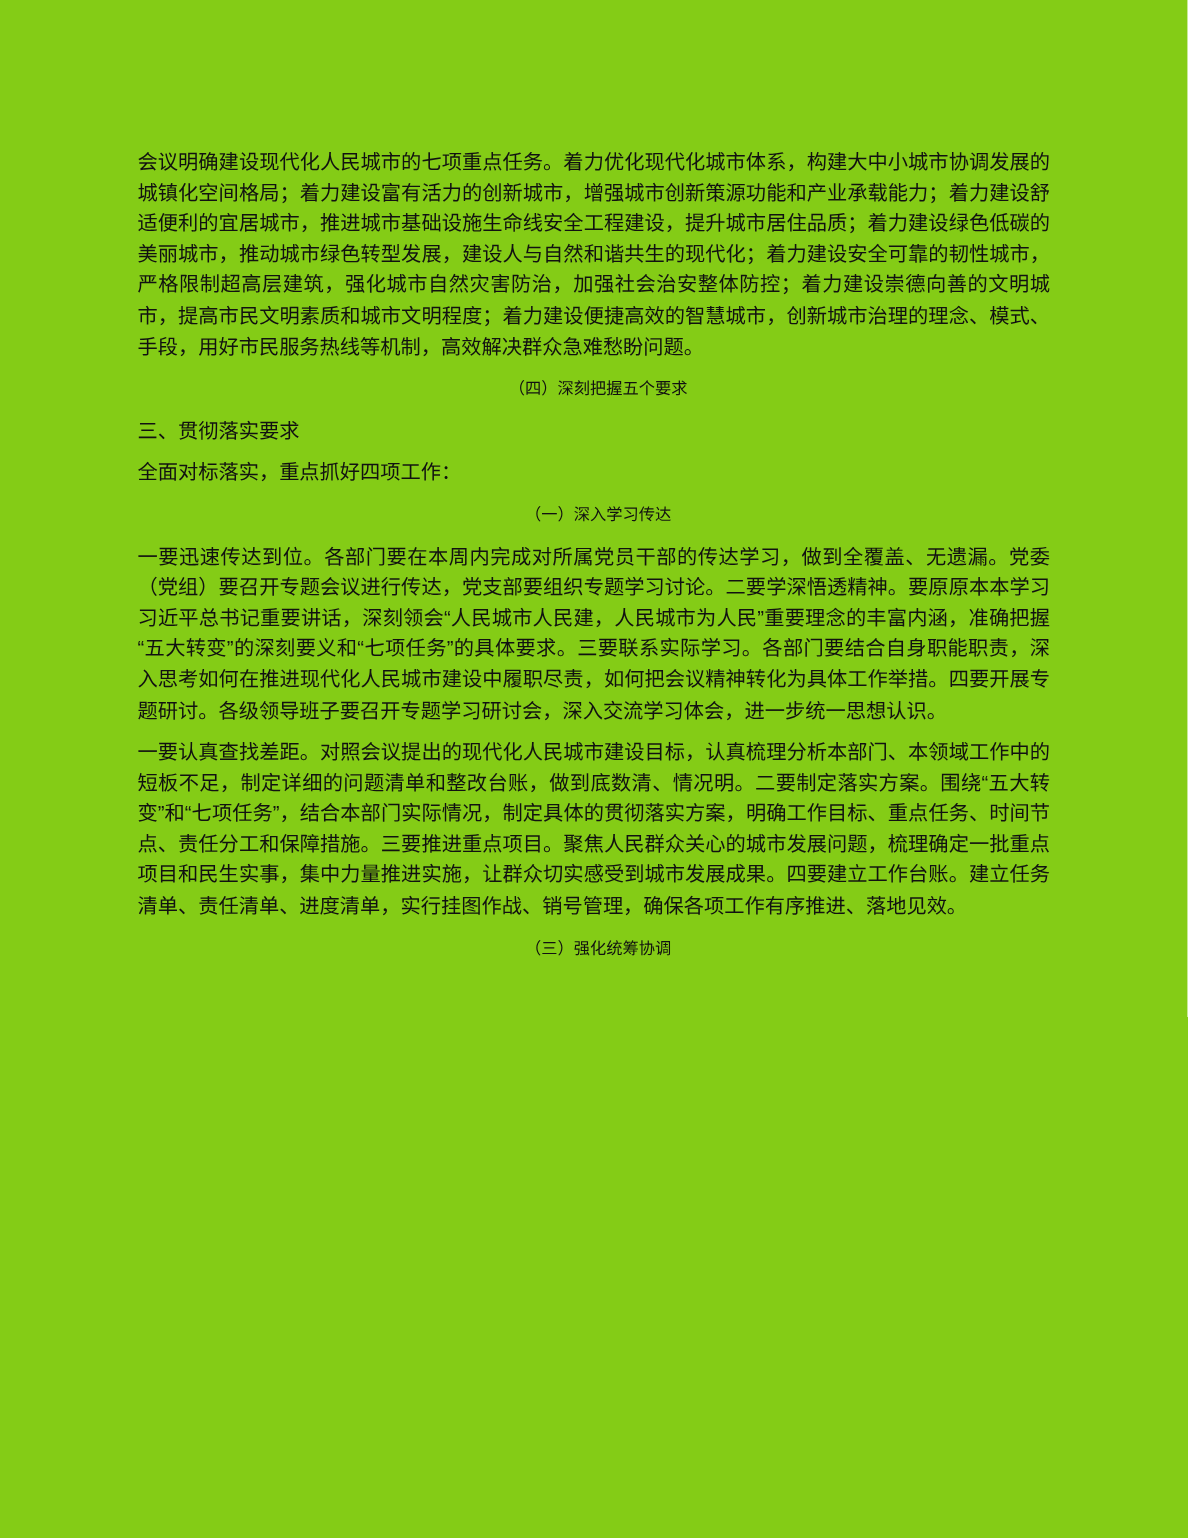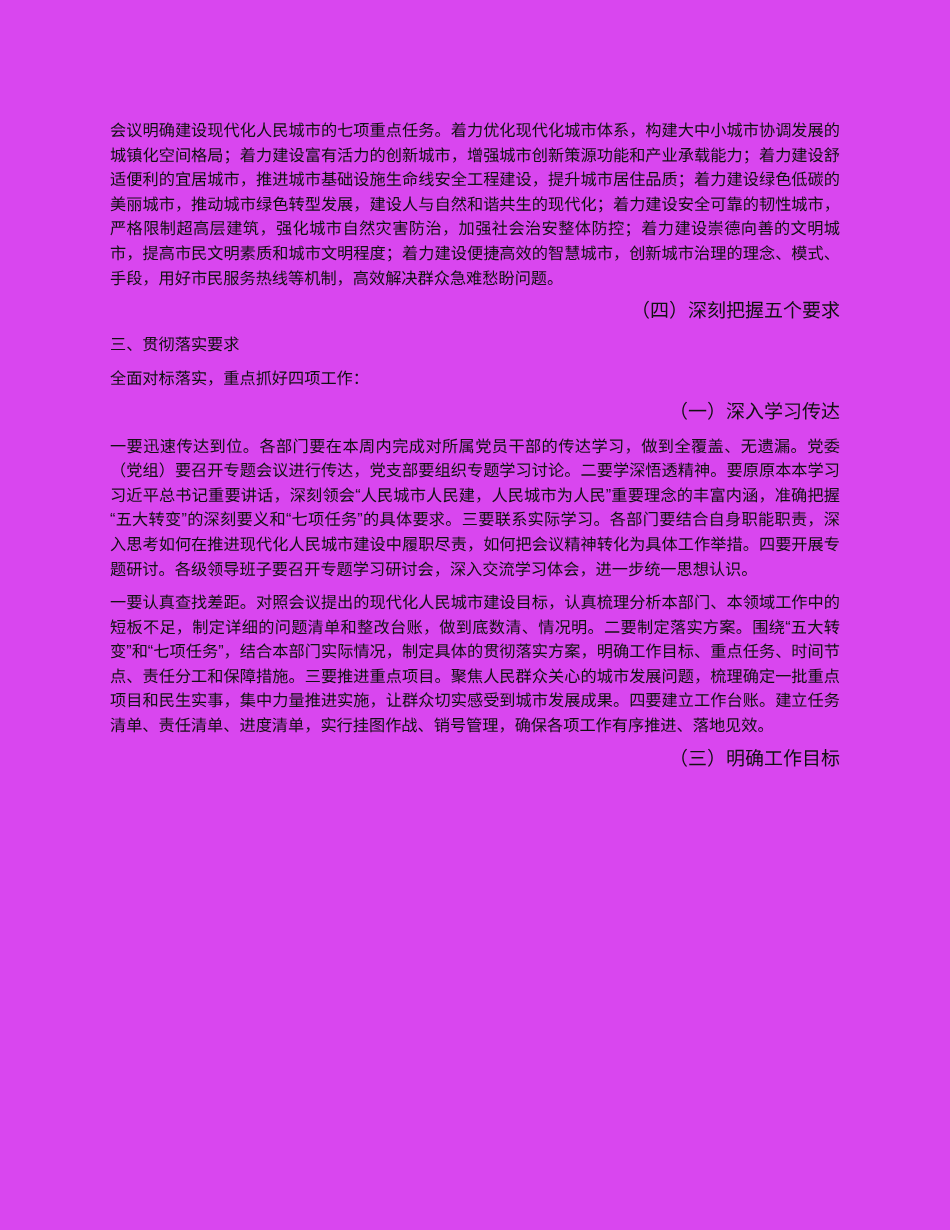--- a/index.html
+++ b/index.html
@@ -12,21 +12,21 @@
     width: 950px;
     height: 1230px;
     font-family: "Liberation Sans", "DejaVu Sans", sans-serif;
     color: #000000;
     -webkit-font-smoothing: antialiased;
   }
   .page {
     position: relative;
     width: 950px;
     height: 1230px;
-    background: #d946ef;
+    background: #84cc16;
     box-sizing: border-box;
     padding: 118px 110px 0 110px;
   }
   .doc-body {
     width: 730px;
   }
   
   .para {
     margin: 0 0 9px 0;
     font-size: 16.2px;
@@ -34,34 +34,33 @@
     text-align: justify;
     text-justify: inter-character;
     letter-spacing: 0px;
     word-break: break-all;
     color: #111111;
   }
   
   .heading-sub {
     margin: 0 0 9px 0;
     padding-left: 7px;
-    font-size: 19px;
+    font-size: 13px;
     line-height: 24.6px;
-    text-align: right;
+    text-align: center;
     color: #111111;
   }
   
   .heading-main {
     margin: 0 0 9px 0;
     padding-left: 0;
     font-size: 16.2px;
     line-height: 24.6px;
     text-align: left;
     color: #111111;
-    font-family: Liberation Serif, serif;
   }
 </style>
 </head>
 <body>
 
 <div class="page">
   <div class="doc-body">
 
     <p class="para">会议明确建设现代化人民城市的七项重点任务。着力优化现代化城市体系，构建大中小城市协调发展的城镇化空间格局；着力建设富有活力的创新城市，增强城市创新策源功能和产业承载能力；着力建设舒适便利的宜居城市，推进城市基础设施生命线安全工程建设，提升城市居住品质；着力建设绿色低碳的美丽城市，推动城市绿色转型发展，建设人与自然和谐共生的现代化；着力建设安全可靠的韧性城市，严格限制超高层建筑，强化城市自然灾害防治，加强社会治安整体防控；着力建设崇德向善的文明城市，提高市民文明素质和城市文明程度；着力建设便捷高效的智慧城市，创新城市治理的理念、模式、手段，用好市民服务热线等机制，高效解决群众急难愁盼问题。</p>
 
@@ -72,16 +71,16 @@
 
     <p class="para">全面对标落实，重点抓好四项工作：</p>
 
     <p class="heading-sub">（一）深入学习传达</p>
 
     <p class="para">一要迅速传达到位。各部门要在本周内完成对所属党员干部的传达学习，做到全覆盖、无遗漏。党委（党组）要召开专题会议进行传达，党支部要组织专题学习讨论。二要学深悟透精神。要原原本本学习习近平总书记重要讲话，深刻领会“人民城市人民建，人民城市为人民”重要理念的丰富内涵，准确把握“五大转变”的深刻要义和“七项任务”的具体要求。三要联系实际学习。各部门要结合自身职能职责，深入思考如何在推进现代化人民城市建设中履职尽责，如何把会议精神转化为具体工作举措。四要开展专题研讨。各级领导班子要召开专题学习研讨会，深入交流学习体会，进一步统一思想认识。</p>
 
 
     <p class="para">一要认真查找差距。对照会议提出的现代化人民城市建设目标，认真梳理分析本部门、本领域工作中的短板不足，制定详细的问题清单和整改台账，做到底数清、情况明。二要制定落实方案。围绕“五大转变”和“七项任务”，结合本部门实际情况，制定具体的贯彻落实方案，明确工作目标、重点任务、时间节点、责任分工和保障措施。三要推进重点项目。聚焦人民群众关心的城市发展问题，梳理确定一批重点项目和民生实事，集中力量推进实施，让群众切实感受到城市发展成果。四要建立工作台账。建立任务清单、责任清单、进度清单，实行挂图作战、销号管理，确保各项工作有序推进、落地见效。</p>
 
-    <p class="heading-sub">（三）明确工作目标</p>
+    <p class="heading-sub">（三）强化统筹协调</p>
 
   </div>
 </div>
 
 </body></html>

